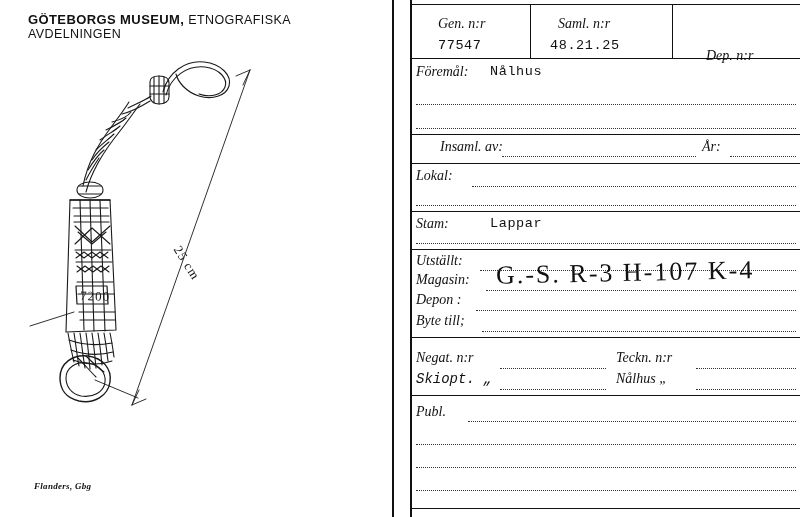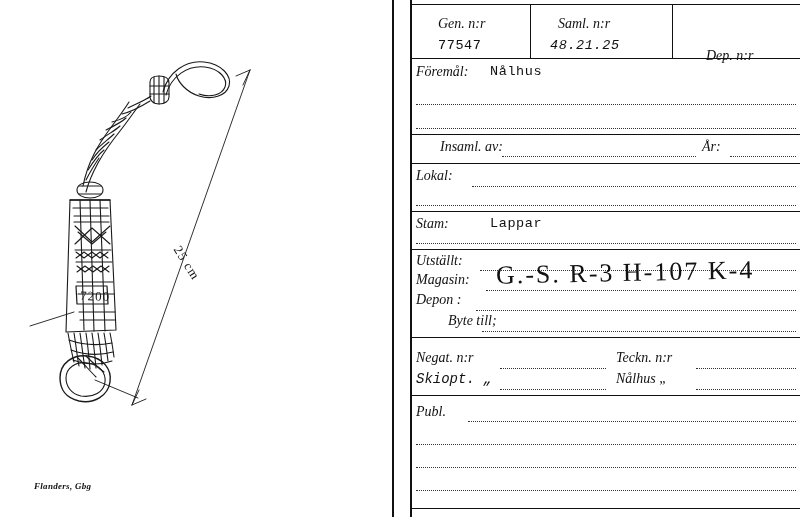--- a/index.html
+++ b/index.html
@@ -162,20 +162,24 @@
   }
 </style>
 </head>
 <body>
 
 <div id="page">
 
   <div id="left-panel">
 
     <div class="museum-header">
+      <div class="museum-line1">
+        <span class="bold">GÖTEBORGS MUSEUM,</span>
+        <span>ETNOGRAFISKA AVDELNINGEN</span>
+      </div>
     </div>
 
     <svg id="drawing" viewBox="0 0 386 517">
       <g fill="none" stroke="#1a1a1a" stroke-width="1.1" stroke-linecap="round" stroke-linejoin="round">
 
         <path d="M163,92 C168,72 186,60 204,62 C222,64 232,76 229,86 C226,96 212,100 199,96 C186,92 178,82 176,74"></path>
         <path d="M166,95 C171,76 188,65 205,67 C220,69 228,79 225,87 C222,95 210,98 199,94"></path>
 
         <path d="M150,82 C150,78 154,76 159,76 C165,76 169,78 169,83 L169,97 C169,101 165,104 159,104 C154,104 150,101 150,97 Z"></path>
         <path d="M150,86 L169,86 M150,94 L169,94"></path>
@@ -263,21 +267,21 @@
       <div class="hline" style="top:4px; width:390px;"></div>
       <div class="vline" style="left:120px; top:4px; height:54px;"></div>
       <div class="vline" style="left:262px; top:4px; height:54px;"></div>
       <div class="hline" style="top:58px; width:390px;"></div>
 
       <div class="fld-label hdr" style="left:28px; top:16px;">Gen. n:r</div>
       <div class="fld-label hdr" style="left:148px; top:16px;">Saml. n:r</div>
       <div class="fld-label hdr" style="left:296px; top:16px;margin-top:32px;">Dep. n:r</div>
 
       <div class="typed" style="left:28px; top:38px;">77547</div>
-      <div class="typed" style="left:140px; top:38px;font-style:italic;">48.21.25</div>
+      <div class="typed" style="left:140px; top:38px;">48.21.25</div>
       <div class="typed" style="left:296px; top:38px;"></div>
 
       <div class="fld-label" style="left:6px; top:64px;">Föremål:</div>
       <div class="typed" style="left:80px; top:64px;">Nålhus</div>
       <div class="dotline" style="left:6px; top:104px; width:380px;"></div>
       <div class="dotline" style="left:6px; top:128px; width:380px;"></div>
       <div class="hline thin" style="top:134px; width:390px;"></div>
 
       <div class="fld-label" style="left:6px; top:139px;margin-left:24px;">Insaml. av:</div>
       <div class="dotline" style="left:92px; top:156px; width:194px;"></div>
@@ -298,21 +302,21 @@
       <div class="fld-label" style="left:6px; top:253px;">Utställt:</div>
       <div class="dotline" style="left:70px; top:270px; width:316px;"></div>
 
       <div class="fld-label" style="left:6px; top:272px;">Magasin:</div>
       <div class="hand" style="left:86px; top:258px;">G.-S. R-3 H-107 K-4</div>
       <div class="dotline" style="left:76px; top:290px; width:310px;"></div>
 
       <div class="fld-label" style="left:6px; top:292px;">Depon :</div>
       <div class="dotline" style="left:66px; top:310px; width:320px;"></div>
 
-      <div class="fld-label" style="left:6px; top:313px;margin-left:32px;">Byte till;</div>
+      <div class="fld-label" style="left:6px; top:313px;">Byte till;</div>
       <div class="dotline" style="left:72px; top:331px; width:314px;"></div>
       <div class="hline thin" style="top:337px; width:390px;"></div>
 
       <div class="fld-label" style="left:6px; top:350px;">Negat. n:r</div>
       <div class="dotline" style="left:90px; top:368px; width:106px;"></div>
       <div class="fld-label" style="left:206px; top:350px;">Teckn. n:r</div>
       <div class="dotline" style="left:286px; top:368px; width:100px;"></div>
 
       <div class="fld-label" style="left:6px; top:371px;font-family:Liberation Mono, monospace;">Skiopt.  „</div>
       <div class="dotline" style="left:90px; top:389px; width:106px;"></div>

